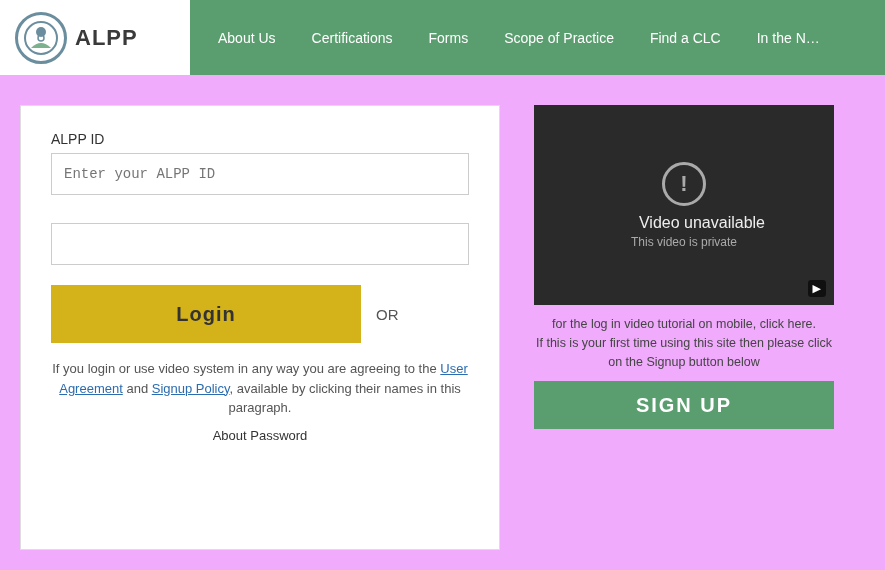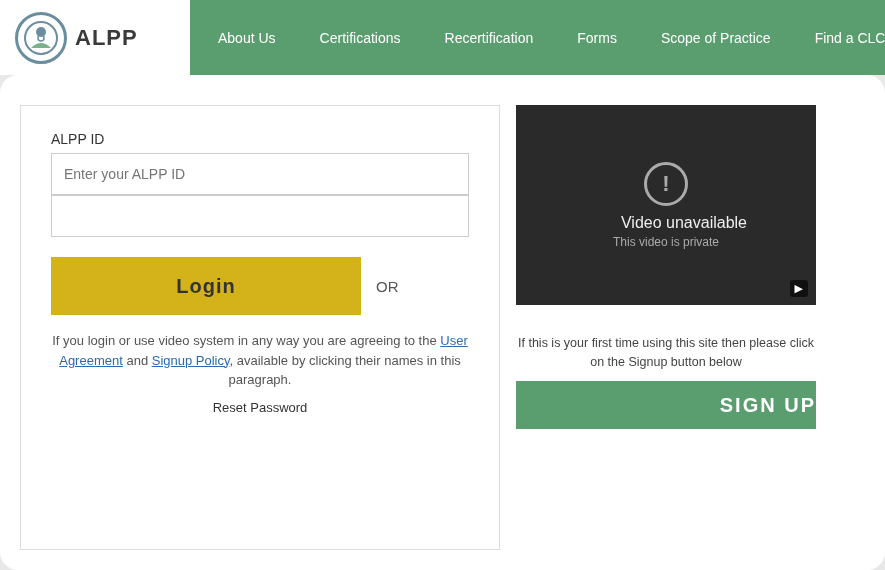--- a/index.html
+++ b/index.html
@@ -44,42 +44,41 @@
       color: #3a3a3a;
       letter-spacing: 1px;
     }
     .nav-bar {
       background: #5a9e6f;
       height: 100%;
       display: flex;
       align-items: center;
       flex: 1;
       padding: 0 10px;
-      gap: 8px;
+      gap: 0;
       overflow: hidden;
     }
     .nav-item {
       color: white;
       font-size: 14px;
       padding: 0 18px;
       cursor: pointer;
       white-space: nowrap;
       height: 100%;
       display: flex;
       align-items: center;
     }
 
     
     .main-content {
       display: flex;
       padding: 30px 20px 20px 20px;
-      gap: 16px;
-      background: #ffffff;
+      gap: 34px;
+      background: #f0abfc;
       height: calc(570px - 75px);
-      border-radius: 18px;
     }
 
     
     .login-panel {
       background: white;
       padding: 25px 30px;
       width: 480px;
       flex-shrink: 0;
       border: 1px solid #ddd;
     }
@@ -90,22 +89,23 @@
       margin-bottom: 6px;
       display: block;
     }
     .text-input {
       width: 100%;
       height: 42px;
       border: 1px solid #ccc;
       padding: 0 12px;
       font-size: 14px;
       color: #999;
-      margin-bottom: 0;
+      margin-bottom: 28px;
       outline: none;
+      font-family: Liberation Mono, monospace;
     }
     .password-input {
       width: 100%;
       height: 42px;
       border: 1px solid #ccc;
       padding: 0 12px;
       font-size: 14px;
       margin-bottom: 20px;
       outline: none;
     }
@@ -214,21 +214,21 @@
       display: block;
       width: 300px;
       height: 48px;
       background: #5a9e6f;
       color: white;
       border: none;
       font-size: 20px;
       font-weight: bold;
       letter-spacing: 2px;
       cursor: pointer;
-      text-align: right;
+      text-align: center;
       line-height: 48px;
     }
   </style>
 </head>
 <body>
 
 <div class="header">
   <div class="logo-area">
     <div class="logo-circle">
       <svg width="36" height="36" viewBox="0 0 36 36">
@@ -236,21 +236,20 @@
         <circle cx="18" cy="12" r="5" fill="#6b8e9f"></circle>
         <path d="M8 28 Q18 18 28 28" fill="#5a9e6f" opacity="0.8"></path>
         <circle cx="18" cy="18" r="3" fill="none" stroke="#6b8e9f" stroke-width="1.5"></circle>
       </svg>
     </div>
     <span class="logo-text">ALPP</span>
   </div>
   <nav class="nav-bar">
     <span class="nav-item">About Us</span>
     <span class="nav-item">Certifications</span>
-    <span class="nav-item">Recertification</span>
     <span class="nav-item">Forms</span>
     <span class="nav-item">Scope of Practice</span>
     <span class="nav-item">Find a CLC</span>
     <span class="nav-item">In the N…</span>
   </nav>
 </div>
 
 <div class="main-content">
 
   <div class="login-panel">
@@ -260,30 +259,30 @@
     <input type="password" class="password-input" style="">
 
     <div class="login-row">
       <button class="login-btn">Login</button>
       <span class="or-text">OR</span>
     </div>
 
     <p class="terms-text">
       <span>If you login or use video system in any way you are agreeing to the </span><a href="#">User Agreement</a><span> and </span><a href="#">Signup Policy</a><span>, available by clicking their names in this paragraph.</span>
     </p>
-    <a href="#" class="reset-link">Reset Password</a>
+    <a href="#" class="reset-link">About Password</a>
   </div>
 
   <div class="video-panel">
     <div class="video-container">
       <div class="video-unavailable-icon">!</div>
       <div class="video-unavailable-title">Video unavailable</div>
       <div class="video-unavailable-sub">This video is private</div>
       <div class="youtube-icon">▶</div>
     </div>
     <div class="video-caption">
-      <br>
+      <span>for the log in video tutorial on mobile, click here.</span><br>
       <span>If this is your first time using this site then please click on the Signup button below</span>
     </div>
     <button class="signup-btn">SIGN UP</button>
   </div>
 
 </div>
 
 </body></html>

